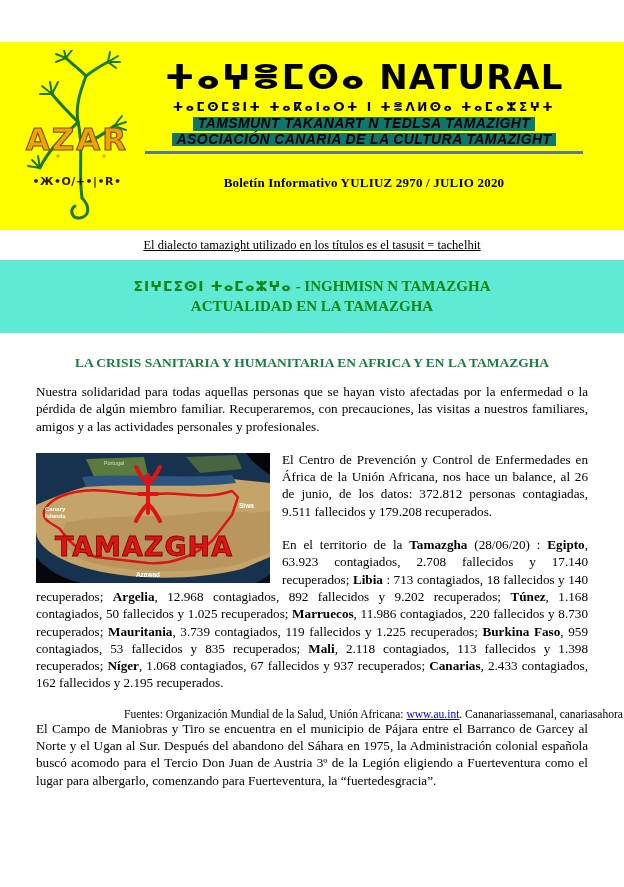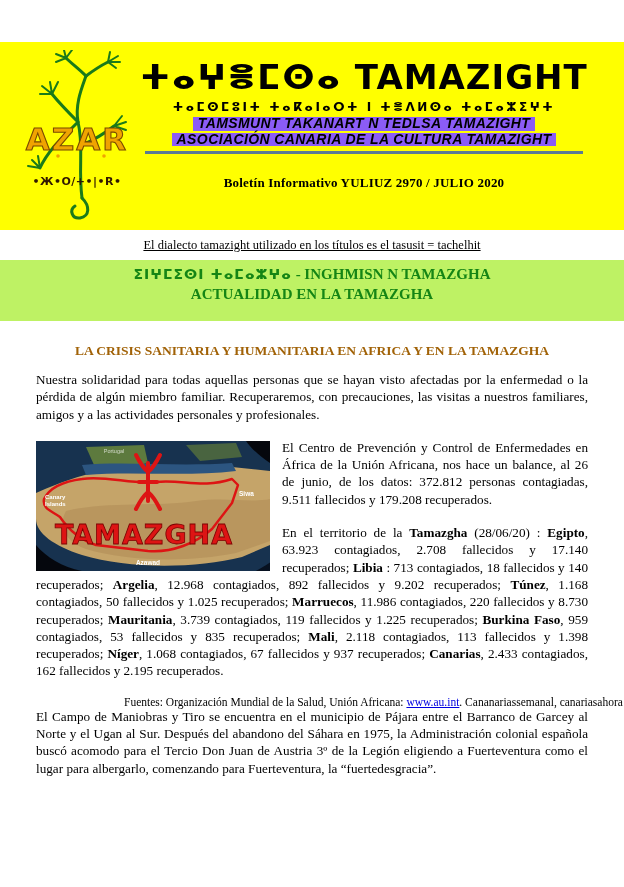--- a/index.html
+++ b/index.html
@@ -16,36 +16,36 @@
     padding-top:15px;font-family:"DejaVu Sans",sans-serif;font-weight:bold;
     font-size:34px;line-height:40px;letter-spacing:1px;white-space:nowrap;
   }
   .main-title .tif{letter-spacing:2px;}
   .tif-sub{
     margin-top:3px;font-family:"DejaVu Sans",sans-serif;font-weight:bold;
     font-size:12px;letter-spacing:2.5px;line-height:15px;white-space:nowrap;
   }
   .org-line{line-height:13.5px;margin-top:1px;}
   .org-line span{
-    display:inline-block;background:#8b5cf6;padding:0 5px;
+    display:inline-block;background:#0f766e;padding:0 5px;
     font-family:"Liberation Sans",sans-serif;font-weight:bold;font-style:italic;
     font-size:14px;letter-spacing:0.4px;white-space:nowrap;
   }
   .divider{width:438px;height:3px;background:#5b7b94;margin:5px auto 0;}
   .bulletin{margin-top:21px;font-size:13px;font-weight:bold;letter-spacing:0.2px;}
   
   .dialect{text-align:center;font-size:12.5px;padding:8px 0 7px;text-decoration:underline;}
   
-  .banner{background:#bef264;text-align:center;padding:4px 0 17px;}
+  .banner{background:#5eead4;text-align:center;padding:16px 0 17px;}
   .banner .bl{color:#158515;font-weight:bold;font-size:15px;line-height:20px;}
   .banner .tif{font-family:"DejaVu Sans",sans-serif;font-size:14px;letter-spacing:1px;}
   
   .content{margin:0 36px;}
   .a-title{
-    text-align:center;color:#a16207;font-weight:bold;font-size:13.5px;
+    text-align:center;color:#15803d;font-weight:bold;font-size:13.5px;
     line-height:18px;margin:21px 0 11px;
   }
   p.body{font-size:13.2px;line-height:17.3px;text-align:justify;margin:0 0 16px;}
   p.body.tight{}
   .map-float{float:left;width:234px;height:130px;margin:2px 12px 3px 0;display:block;}
   .sources{clear:both;font-size:11.5px;margin:0 0 0 0;padding-left:88px;white-space:nowrap;}
   .sources a{color:#0000e0;text-decoration:underline;}
 </style>
 </head>
 <body>
@@ -74,21 +74,21 @@
           <path d="M20,118 l-12,-2 M20,118 l-8,-8 M20,118 l-2,-12"></path>
         </g>
         <text x="57" y="100" text-anchor="middle" font-family="DejaVu Sans, sans-serif" font-size="31" font-weight="bold" fill="#f0a400" stroke="#7a4a00" stroke-width="1.1" letter-spacing="2">AZAR</text>
         <circle cx="38" cy="106" r="1.8" fill="#f0a400"></circle>
         <circle cx="84" cy="106" r="1.8" fill="#f0a400"></circle>
         <text x="57" y="135" text-anchor="middle" font-family="DejaVu Sans, sans-serif" font-size="11" font-weight="bold" fill="#301800" letter-spacing="0.5">•Ж•O/+•|•R•</text>
       </svg>
     </div>
 
     <div class="head-center">
-      <div class="main-title"><span class="tif">ⵜⴰⵖⴻⵎⵙⴰ</span><span> </span><span>TAMAZIGHT</span></div>
+      <div class="main-title"><span class="tif">ⵜⴰⵖⴻⵎⵙⴰ</span><span> </span><span>NATURAL</span></div>
       <div class="tif-sub">ⵜⴰⵎⵙⵎⵓⵏⵜ ⵜⴰⴽⴰⵏⴰⵔⵜ ⵏ ⵜⴻⴷⵍⵙⴰ ⵜⴰⵎⴰⵣⵉⵖⵜ</div>
       <div class="org-line"><span>TAMSMUNT TAKANART N TEDLSA TAMAZIGHT</span></div>
       <div class="org-line"><span>ASOCIACIÓN CANARIA DE LA CULTURA TAMAZIGHT</span></div>
       <div class="divider"></div>
       <div class="bulletin">Boletín Informativo YULIUZ 2970 / JULIO 2020</div>
     </div>
   </div>
 
   <div class="dialect">El dialecto tamazight utilizado en los títulos es el tasusit = tachelhit</div>
 

